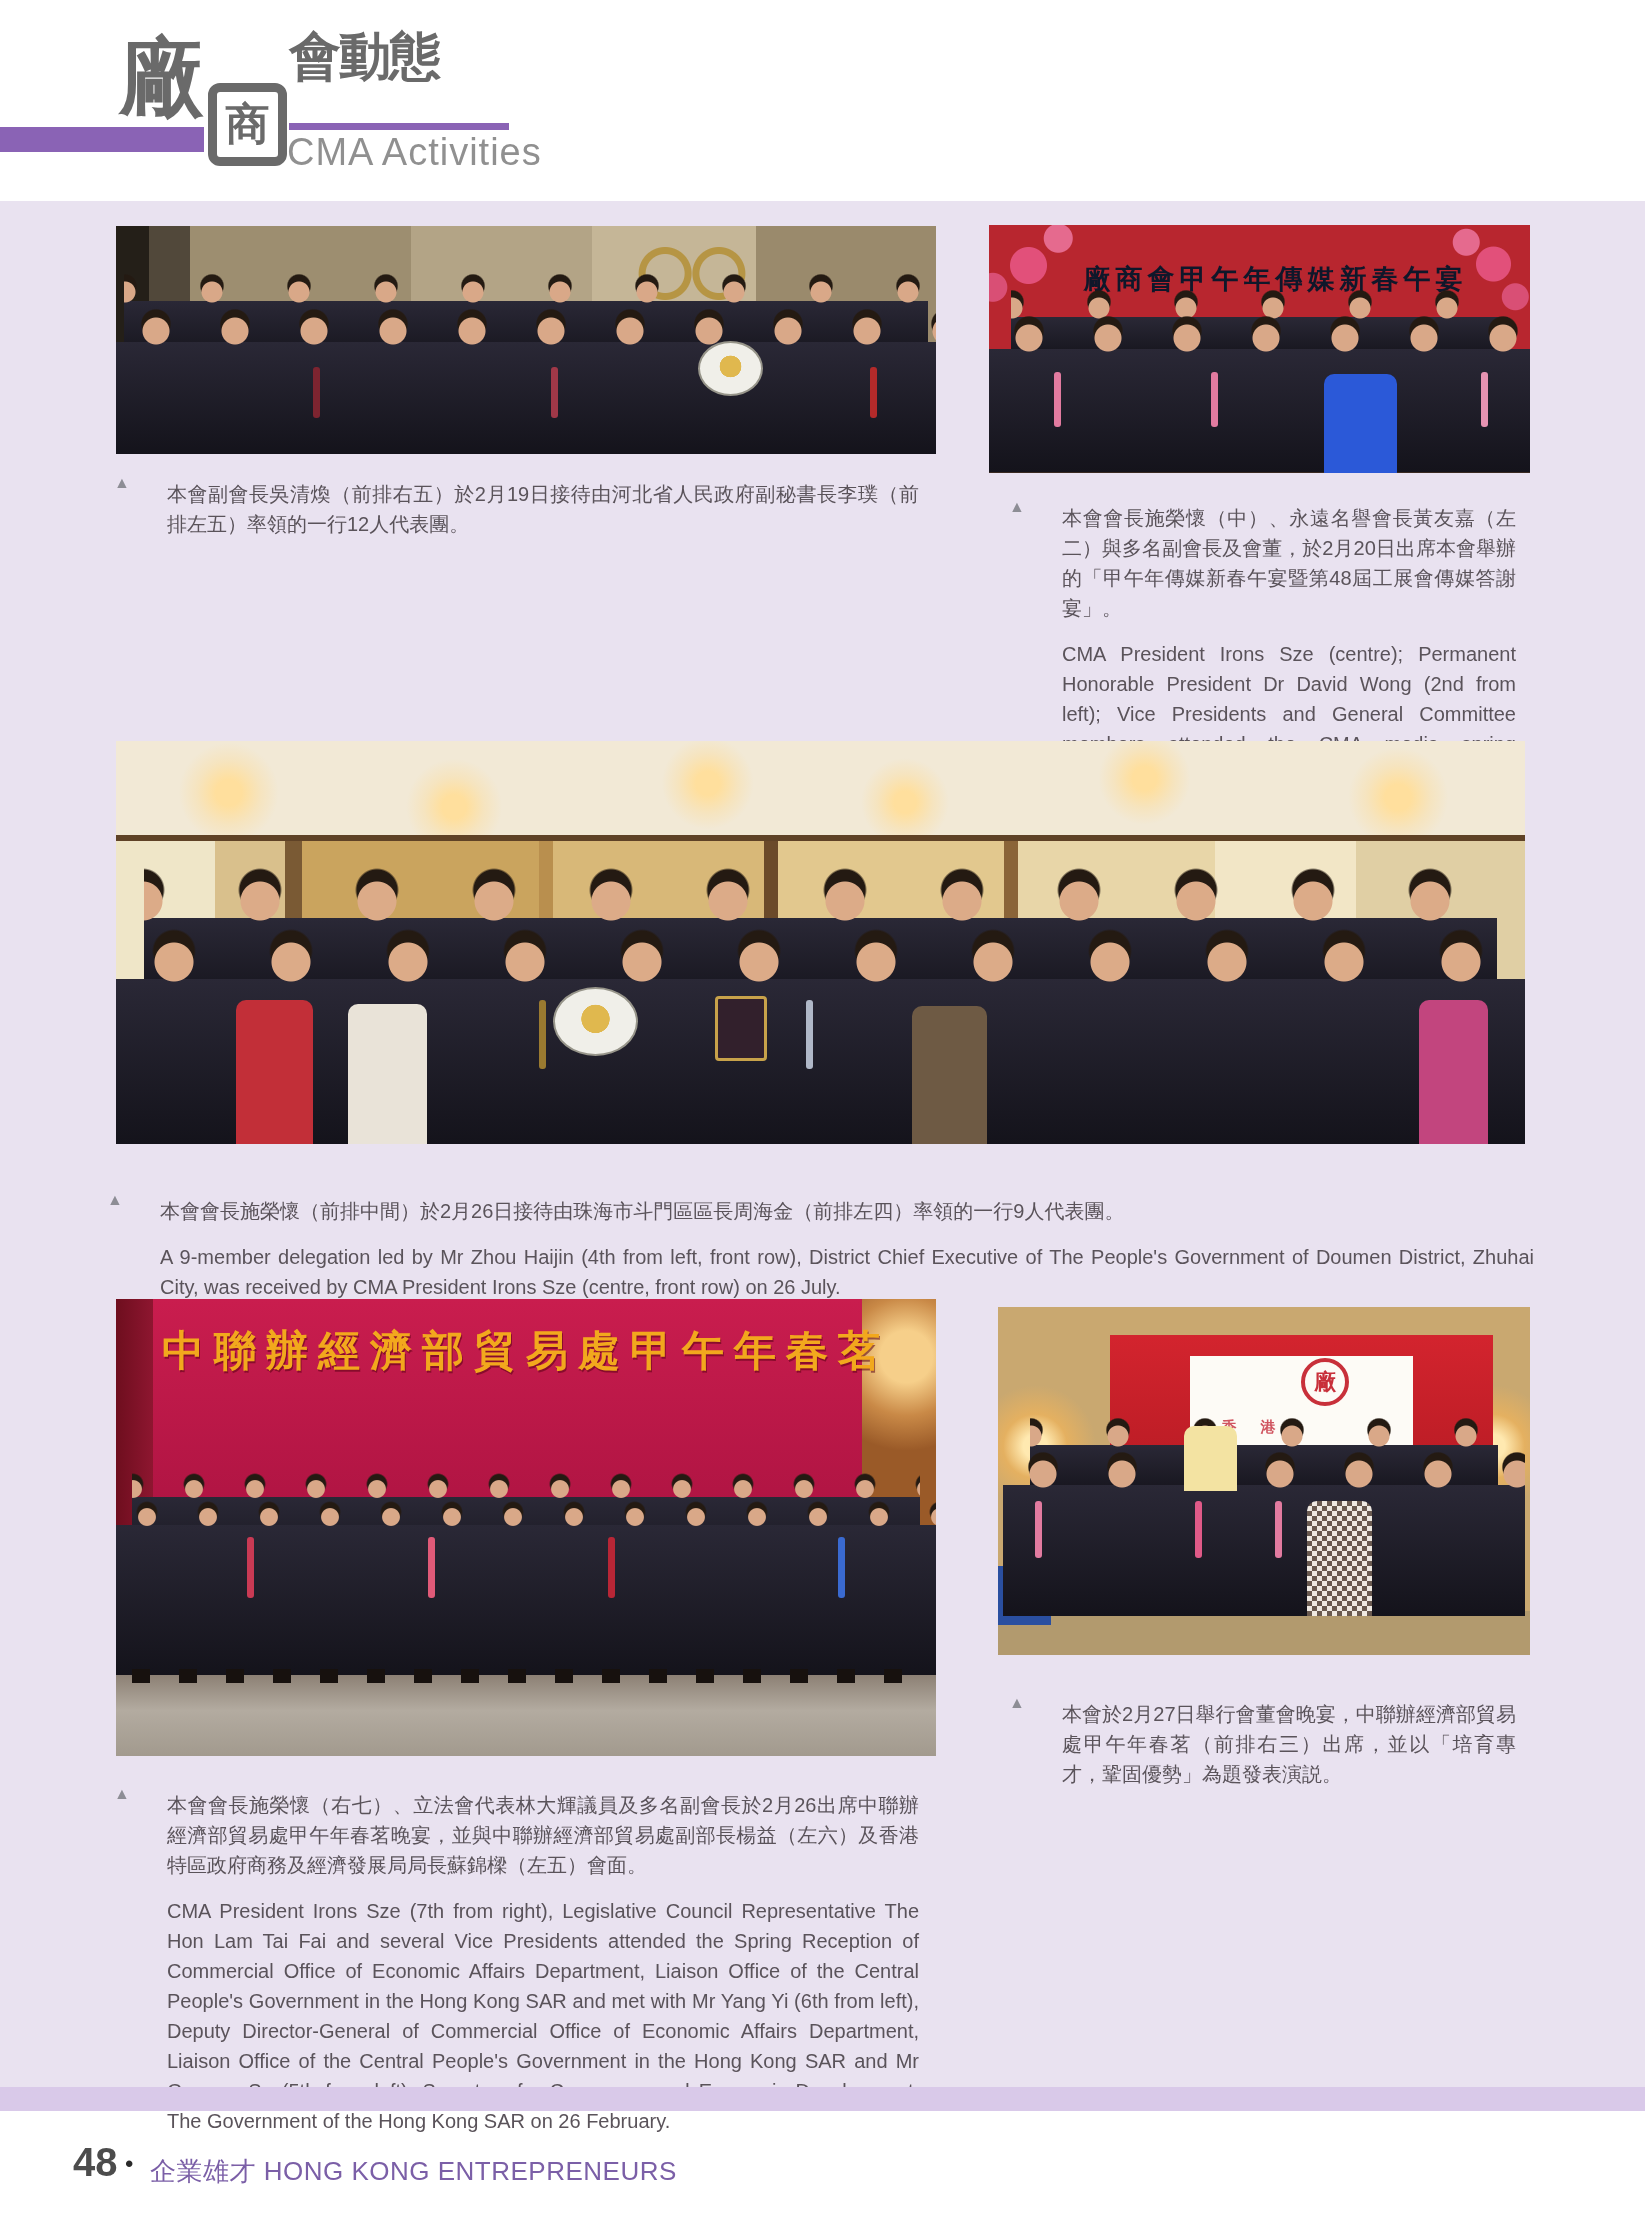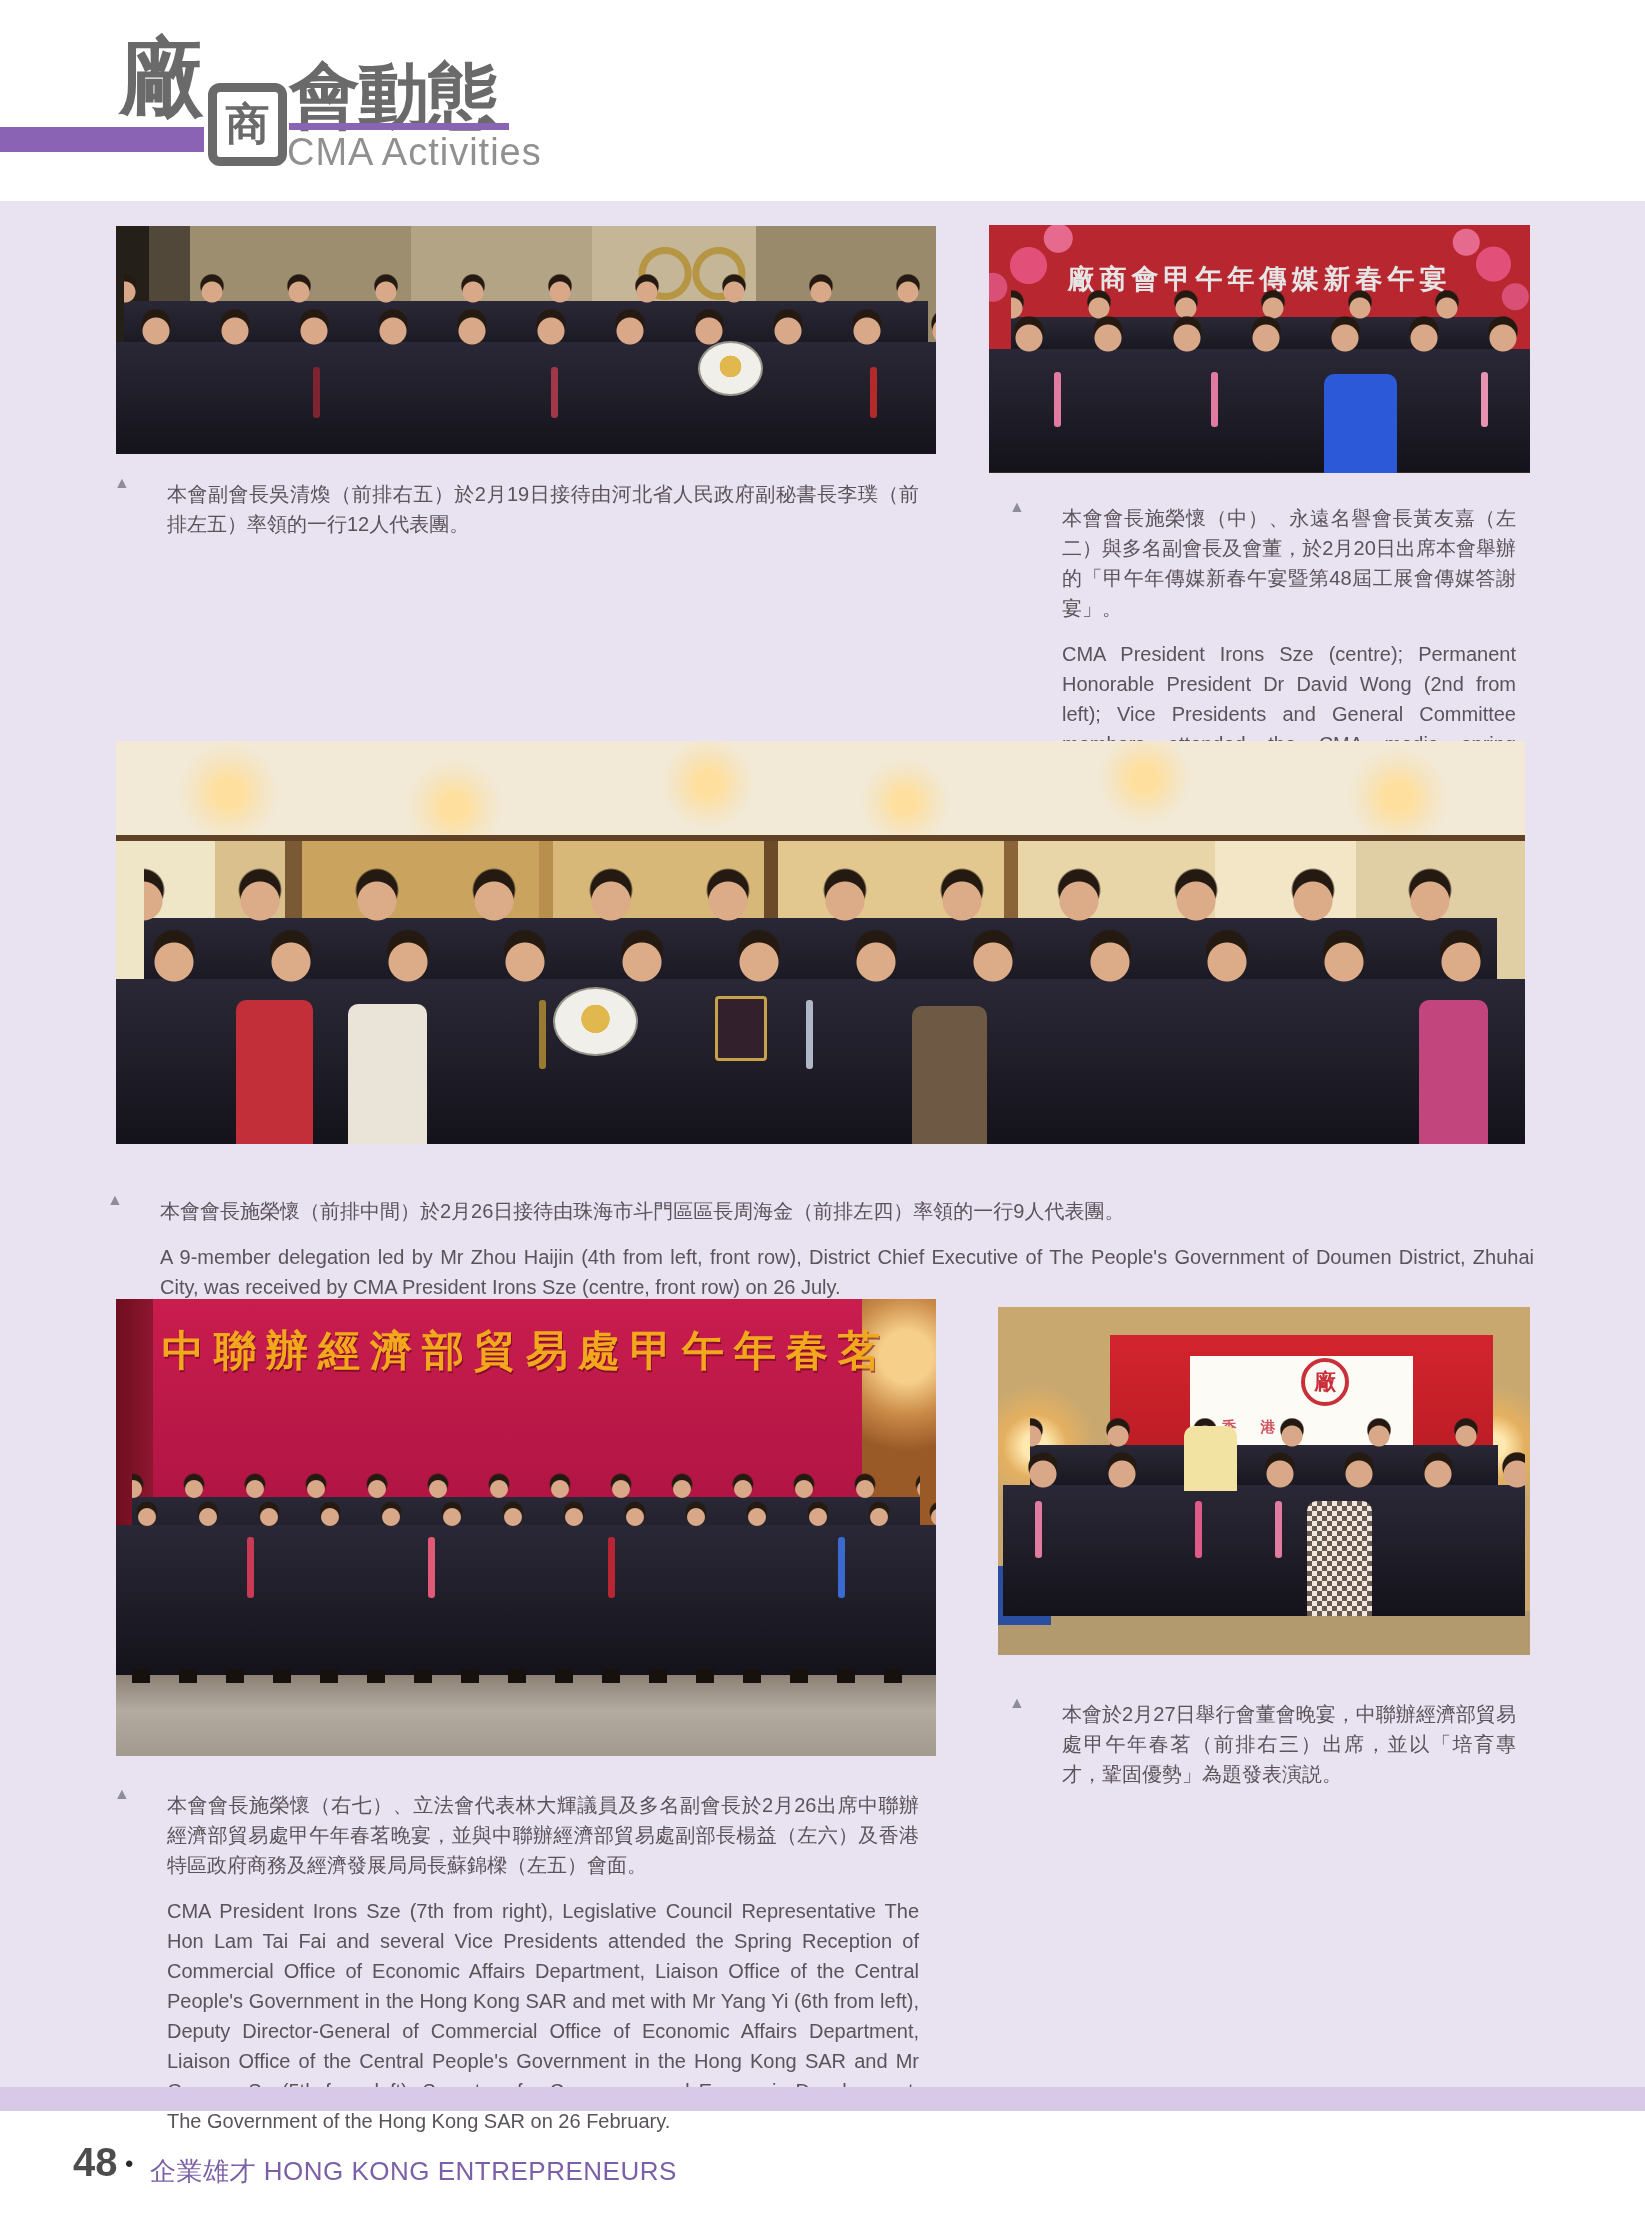--- a/index.html
+++ b/index.html
@@ -5,21 +5,21 @@
   html,body{margin:0;padding:0;background:#ffffff;}
   .page{position:relative;width:1645px;height:2225px;background:#ffffff;overflow:hidden;
         font-family:"Liberation Sans",sans-serif;}
 
   
   .hdr-bar{position:absolute;left:0;top:127px;width:204px;height:25px;background:#8a63b5;}
   .hdr-line{position:absolute;left:289px;top:123px;width:220px;height:7px;background:#8a63b5;}
   .logo-main{position:absolute;left:119px;top:34px;font-size:85px;font-weight:bold;color:#6a6a6a;line-height:1;}
   .logo-box{position:absolute;left:208px;top:83px;width:61px;height:65px;border:9px solid #6a6a6a;border-radius:12px;
             display:flex;align-items:center;justify-content:center;font-size:44px;font-weight:bold;color:#6a6a6a;background:#fff;}
-  .logo-rest{position:absolute;left:289px;top:60px;font-size:71px;font-weight:bold;color:#6a6a6a;letter-spacing:-2px;line-height:1;}
+  .logo-rest{position:absolute;left:289px;top:30px;font-size:52px;font-weight:bold;color:#6a6a6a;letter-spacing:-2px;line-height:1;}
   .hdr-sub{position:absolute;left:287px;top:131px;font-size:38px;color:#909090;letter-spacing:1px;}
 
   
   .content-bg{position:absolute;left:0;top:201px;width:100%;height:1886px;background:#e9e2f0;}
   .footer-strip{position:absolute;left:0;top:2087px;width:100%;height:24px;background:#d9c9e9;}
 
   
   .caption{position:absolute;font-size:20px;line-height:30px;color:#5a535a;text-align:justify;}
   .caption p{margin:16px;}
   .cap-marker{position:absolute;left:-37px;top:5px;font-size:16px;color:#8d8d95;}
@@ -57,21 +57,21 @@
     background-size:117px 69px,117px 69px,100% calc(100% - 50px);
     background-position:0 0,0 0,0 50px;}
   .offset-l{background-position:58px 0,58px 0,0 50px;}
 
   .patch{position:absolute;border-radius:10px 10px 0 0;}
   .tie{position:absolute;width:7px;border-radius:3px;}
   .plate{position:absolute;border-radius:50%;border:2px solid #97958a;
          background:radial-gradient(circle at 50% 46%, #e0b84e 0 26%, #f0efe9 27% 76%, #bdbcb4 77% 100%);}
 
   
-  .p2line{position:absolute;width:100%;text-align:center;color:#e5e5e5;font-weight:bold;}
+  .p2line{position:absolute;width:100%;text-align:center;color:#0f172a;font-weight:bold;padding-left:16px;}
   
   .p4text{position:absolute;top:24px;width:100%;text-align:center;color:#f2a81d;font-weight:bold;
           font-size:42px;letter-spacing:10px;text-shadow:1px 2px 0 rgba(90,0,20,.55);white-space:nowrap;}
   
   .p5ring{position:absolute;width:40px;height:40px;border:4px solid #c8303a;border-radius:50%;
           display:flex;align-items:center;justify-content:center;color:#c8303a;font-size:22px;font-weight:bold;}
   .p5txt{position:absolute;color:#d05560;font-size:15px;letter-spacing:10px;font-weight:bold;}
 
   
   .pg-num{position:absolute;left:73px;top:2140px;font-family:Liberation Sans, sans-serif;font-weight:bold;

